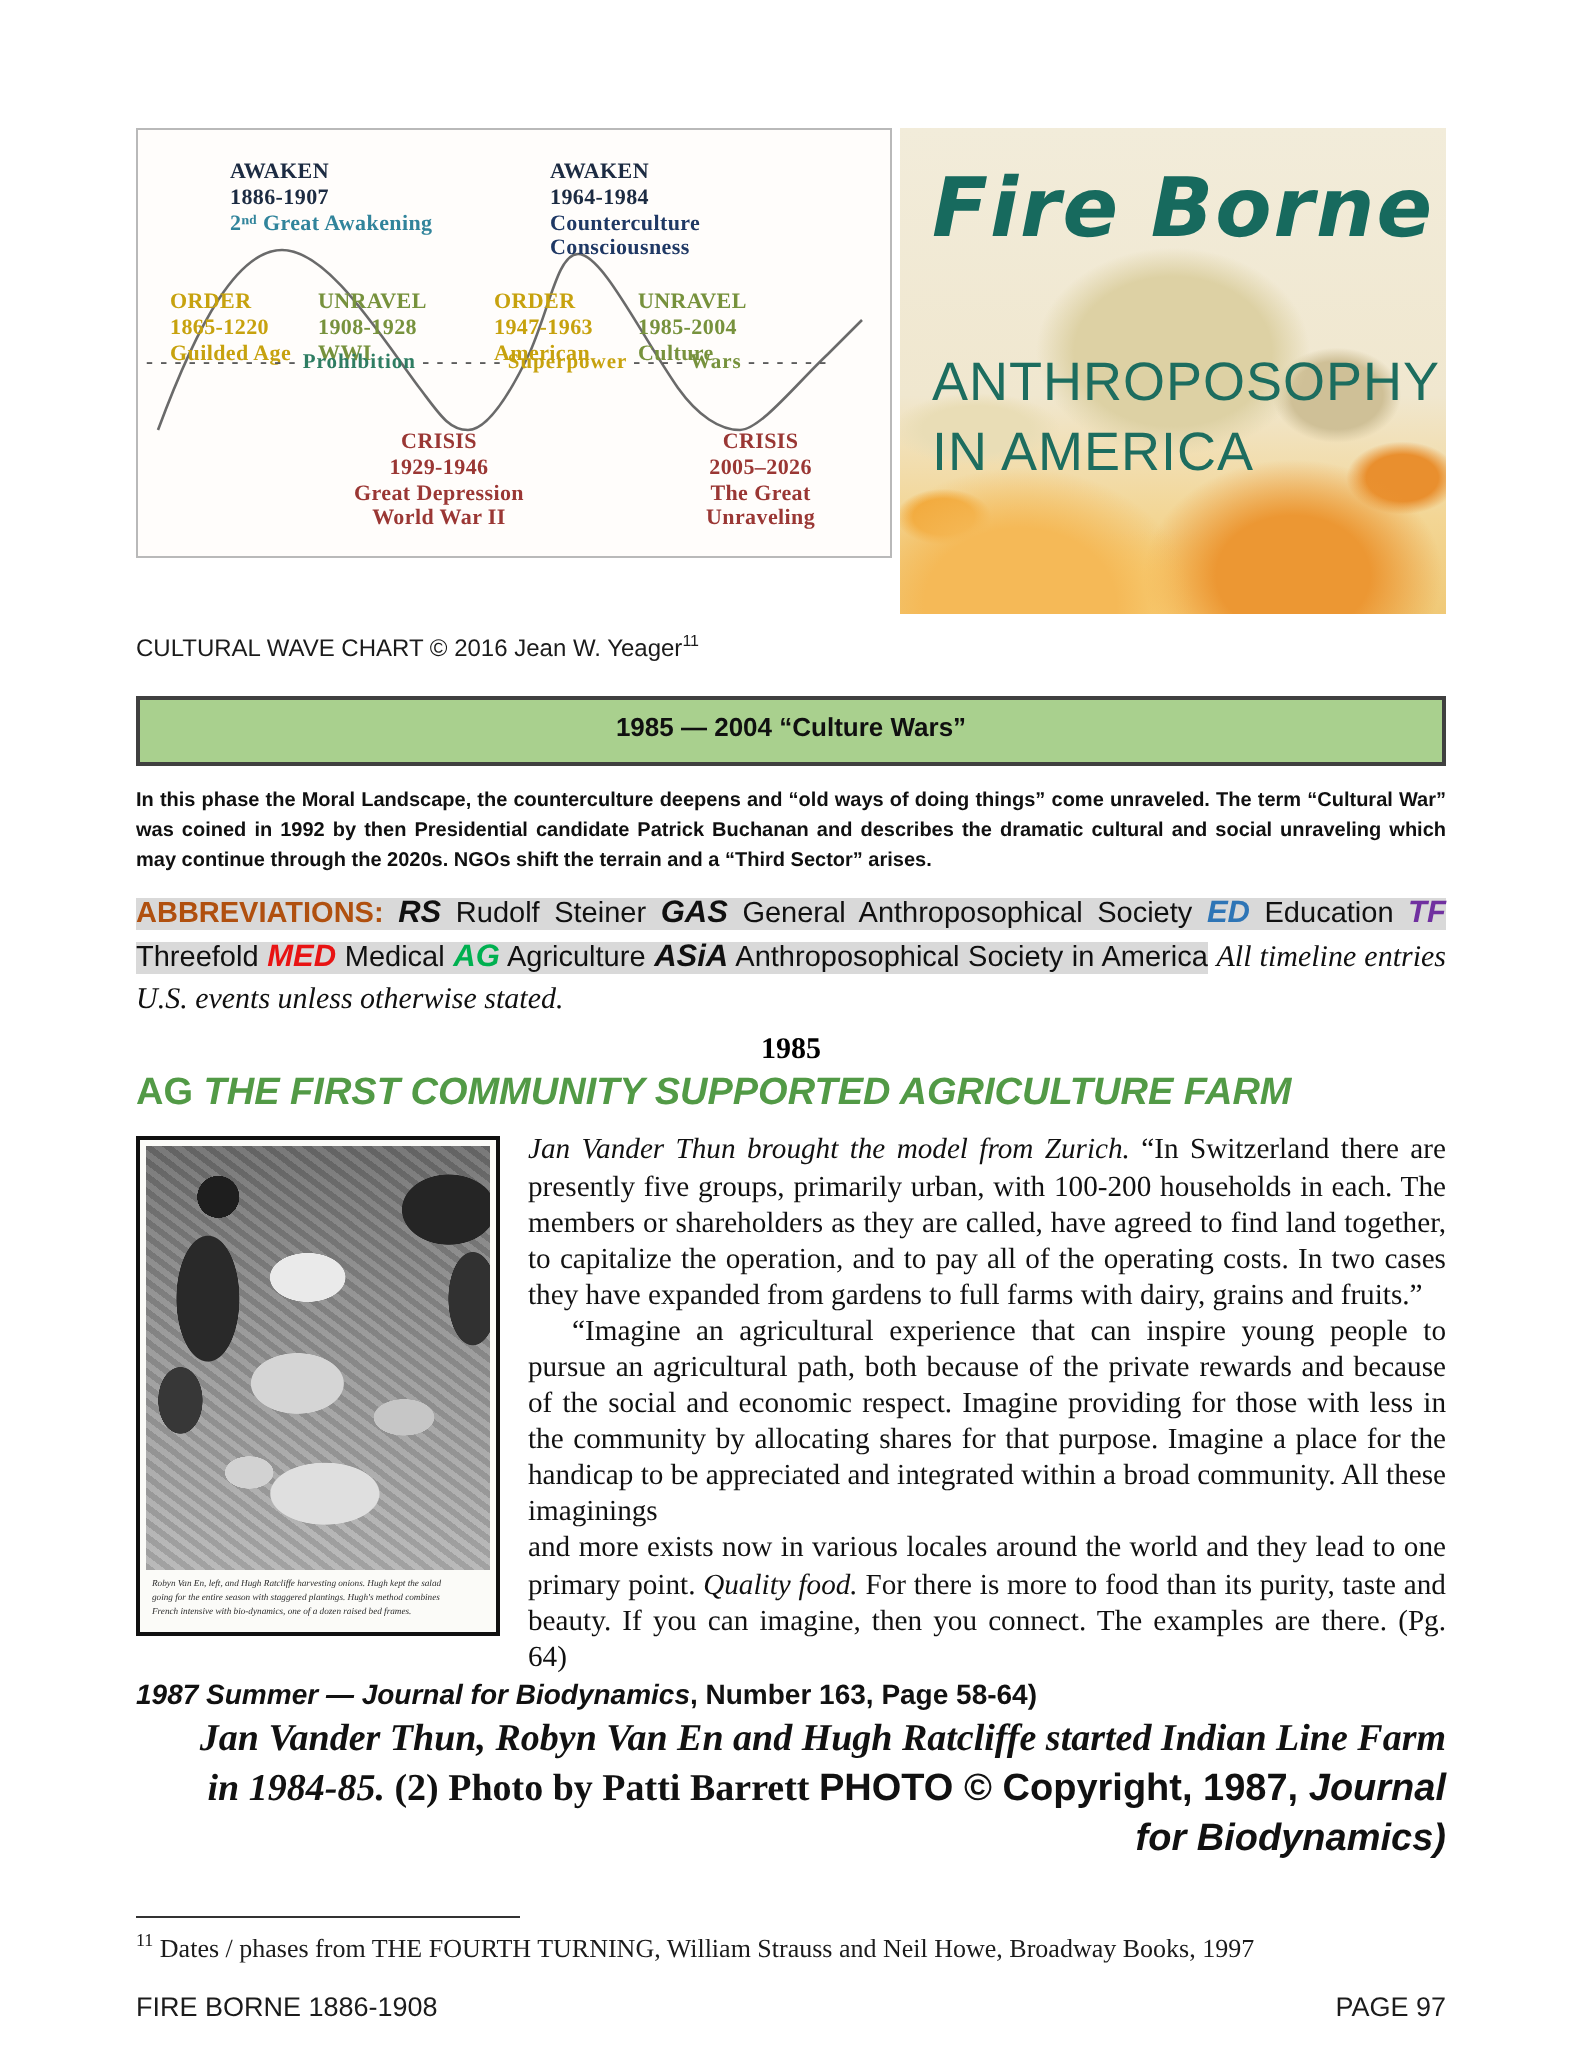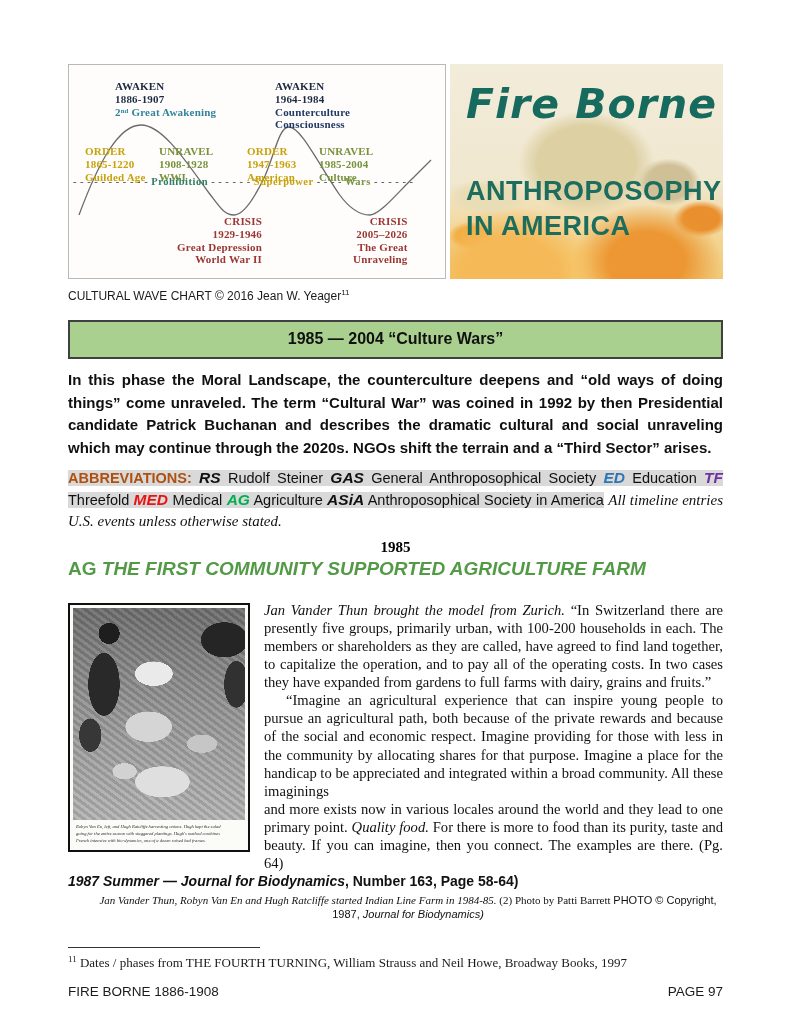--- a/index.html
+++ b/index.html
@@ -13,72 +13,72 @@
   .chartbox svg{position:absolute;left:0;top:0;}
   .cb{position:absolute;font-family:"Liberation Serif",serif;font-weight:bold;
       font-size:11px;line-height:1.16;letter-spacing:.2px;white-space:nowrap;}
   .cb span{display:block;}
   .dk{color:#1c2b42;}
   .teal{color:#31849b;}
   .dkblue{color:#1f3864;}
   .gold{color:#c7a20e;}
   .grn{color:#77923d;}
   .red{color:#9a3734;}
-  .ctr{text-align:right;}
+  .ctr{text-align:center;}
   .midline{position:absolute;left:4px;right:4px;top:111px;font-size:10.5px;font-weight:bold;
            white-space:nowrap;color:#555;letter-spacing:.5px;}
   .midline .w-teal{color:#2e7d62;margin-top:48px;}
   .midline .w-gold{color:#c7a20e;}
   .midline .w-grn{color:#77923d;}
 
-  .logo{position:relative;flex:1;margin-left:4px;height:215px;overflow:hidden;
+  .logo{position:relative;flex:1;margin-left:4px;height:243px;overflow:hidden;
     background-color:#f1e9d2;
     background-image:
       radial-gradient(ellipse 95px 72px at 50% 46%, #ddd1a4 0 52%, rgba(221,209,164,0) 72%),
       radial-gradient(ellipse 46px 34px at 80% 55%, #cfc097 0 50%, rgba(207,192,151,0) 70%),
       radial-gradient(ellipse 60px 26px at 14% 62%, #e9ddb6 0 45%, rgba(233,221,182,0) 70%),
       radial-gradient(ellipse 120px 95px at 22% 98%, #f5b957 0 40%, rgba(245,185,87,0) 72%),
       radial-gradient(ellipse 110px 85px at 72% 92%, #ec9733 0 35%, rgba(236,151,51,0) 68%),
       radial-gradient(ellipse 150px 70px at 50% 104%, #f8d27c 0 45%, rgba(248,210,124,0) 75%),
       radial-gradient(ellipse 40px 26px at 92% 72%, #e98f2e 0 45%, rgba(233,143,46,0) 70%),
       radial-gradient(ellipse 34px 20px at 8% 80%, #f2a93b 0 45%, rgba(242,169,59,0) 70%),
       linear-gradient(180deg,#f2ecda 0%,#f0e7cf 55%,#f3d695 80%,#f0c977 100%);}
   .logo-title{position:absolute;left:16px;top:16px;font-family:"DejaVu Sans",sans-serif;
       font-style:italic;font-weight:bold;font-size:41px;color:#176a5e;letter-spacing:1px;}
   .logo-sub{position:absolute;left:16px;top:110px;font-family:"Liberation Sans",sans-serif;
-      font-weight:bold;font-size:27px;line-height:1.3;color:#1d6d5f;letter-spacing:.5px;}
+      font-weight:normal;font-size:27px;line-height:1.3;color:#1d6d5f;letter-spacing:.5px;}
 
   
   .wave-caption{margin-top:9px;font-family:"Liberation Sans",sans-serif;font-size:12px;color:#1b1b1b;}
   .wave-caption sup{font-size:8px;}
   .banner{margin-top:17px;background:#a9d08e;border:2px solid #404040;
       text-align:center;padding:5px 0 7px 0;}
-  .banner div{font-family:"Liberation Sans",sans-serif;font-weight:bold;font-size:16px;
+  .banner div{font-family:"Liberation Sans",sans-serif;font-weight:bold;font-size:13px;
       line-height:1.45;color:#101010;}
   .intro{margin-top:10px;font-family:"Liberation Sans",sans-serif;font-weight:bold;
-      font-size:15px;line-height:1.5;text-align:justify;color:#101010;}
+      font-size:10px;line-height:1.5;text-align:justify;color:#101010;}
 
   
   .abbr{margin-top:8px;font-family:"Liberation Sans",sans-serif;font-size:14.5px;
       line-height:1.42;text-align:justify;color:#101010;}
   .hl{background:#d9d9d9;}
   .abbr b{font-size:15.5px;font-style:italic;}
   .lab{color:#b0500f;font-weight:bold;}
   .b-blue{color:#2e75b6;} .b-purple{color:#7030a0;} .b-red{color:#e81313;} .b-green{color:#00b050;}
   .abbr .note{font-family:"Liberation Serif",serif;font-style:italic;font-size:15px;background:none;}
 
   
   .year{margin-top:6px;font-weight:bold;font-size:15px;color:#000;text-align:center;}
   .sec-title{margin-top:2px;font-family:"Liberation Sans",sans-serif;font-weight:bold;
       font-size:19px;color:#529a46;}
   .sec-title .tag{font-style:normal;}
   .sec-title .ttl{font-style:italic;text-align:right;}
 
   
-  .article{margin-top:21px;font-size:14.6px;line-height:1.24;text-align:justify;}
+  .article{margin-top:8px;font-size:14.6px;line-height:1.24;text-align:justify;}
   .photo{float:left;width:172px;margin:2px 14px 2px 0;border:2px solid #101010;background:#fbfbf8;padding:3px;}
   .photo-img{height:212px;background-color:#97978c;
     background-image:
       radial-gradient(circle 11px at 21% 12%, #23231f 0 95%, rgba(0,0,0,0) 96%),
       radial-gradient(ellipse 26px 52px at 18% 36%, #2e2e28 0 60%, rgba(0,0,0,0) 61%),
       radial-gradient(ellipse 20px 30px at 10% 60%, #3b3b32 0 55%, rgba(0,0,0,0) 56%),
       radial-gradient(ellipse 40px 30px at 88% 15%, #2a2a24 0 58%, rgba(0,0,0,0) 59%),
       radial-gradient(ellipse 22px 42px at 95% 36%, #35352c 0 55%, rgba(0,0,0,0) 56%),
       radial-gradient(ellipse 34px 22px at 47% 31%, #e6e6da 0 55%, rgba(0,0,0,0) 56%),
       radial-gradient(ellipse 46px 30px at 44% 56%, #d2d2c2 0 50%, rgba(0,0,0,0) 51%),
@@ -88,21 +88,21 @@
       repeating-linear-gradient(37deg, rgba(0,0,0,.10) 0 3px, rgba(255,255,255,.07) 3px 6px),
       linear-gradient(180deg,#70706a,#8d8d84 35%,#a3a396 70%,#b3b3a4);
     filter:grayscale(1) contrast(1.05);}
   .photo-cap{padding:4px 3px 3px 3px;font-size:4.6px;line-height:1.5;font-style:italic;color:#2a2a2a;
     font-family:"Liberation Serif",serif;text-align:left;}
   .photo-cap span{display:block;}
   .p-ind{text-indent:22px;margin:0;}
   .p0{margin:0;}
   .src-line{font-family:"Liberation Sans",sans-serif;font-weight:bold;font-size:14px;
     text-align:left;margin:1px 0 0 0;}
-  .credits{clear:left;margin:2px 0 0 0;padding-left:25px;font-size:11px;line-height:1.3;text-align:center;}
+  .credits{clear:left;margin:2px 0 0 0;padding-left:25px;font-size:19px;line-height:1.3;text-align:right;font-weight:bold;}
   .sans{font-family:"Liberation Sans",sans-serif;}
   .it{font-style:italic;}
 
   
   .fn-rule{width:192px;border-top:1px solid #333;margin-top:26px;}
   .footnote{margin-top:6px;font-size:13px;color:#1b1b1b;}
   .footnote sup{font-size:9px;}
   .footer{display:flex;justify-content:space-between;margin-top:13px;
     font-family:"Liberation Sans",sans-serif;font-size:13.5px;color:#1b1b1b;}
 </style>

